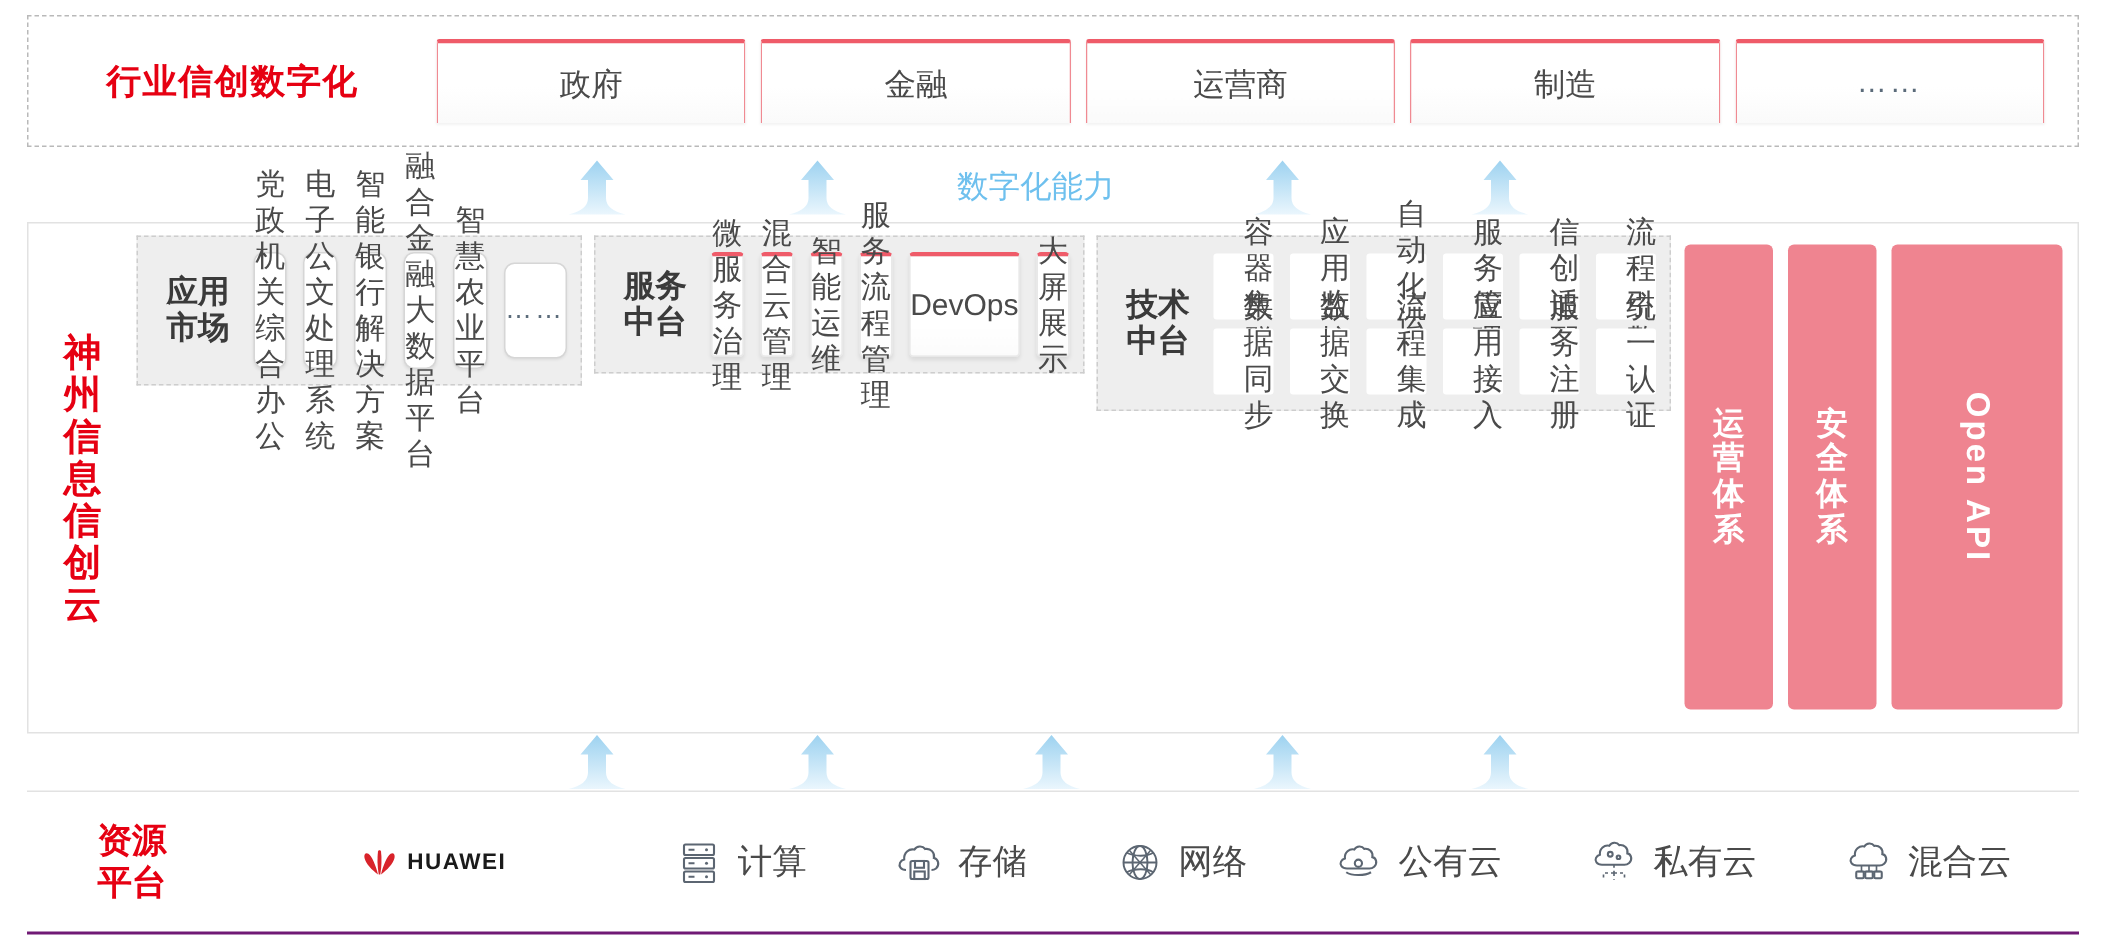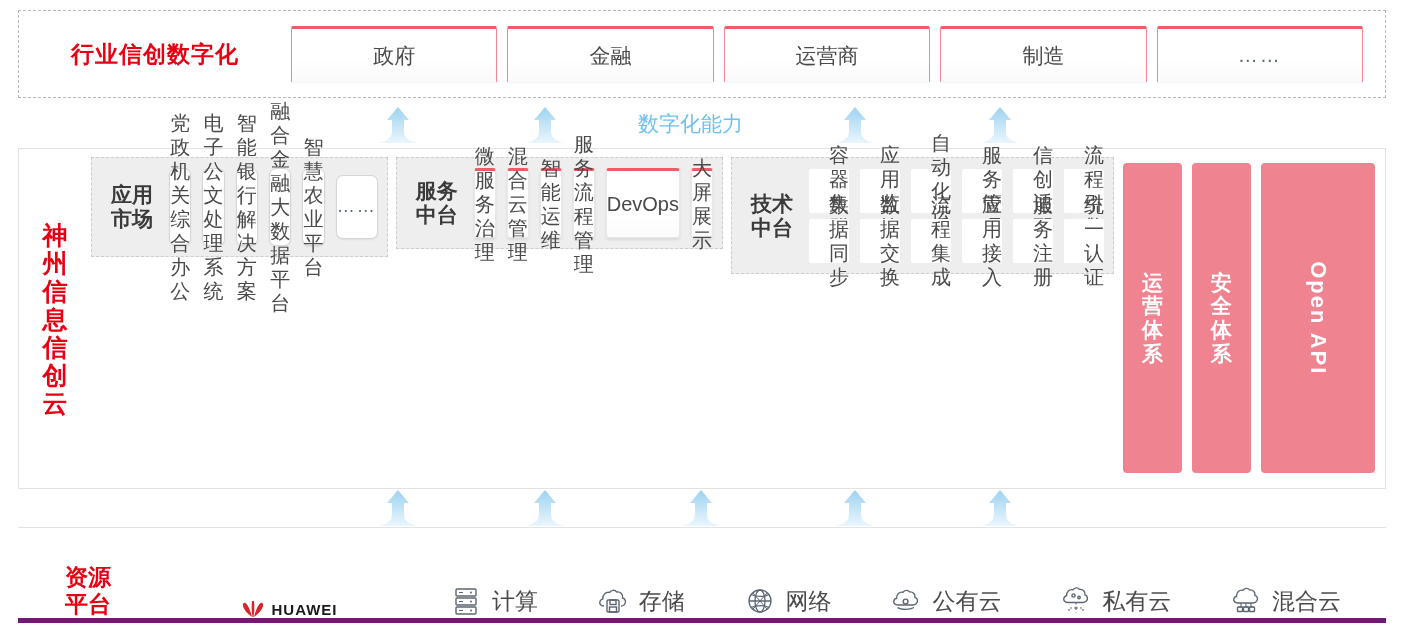--- a/index.html
+++ b/index.html
@@ -209,23 +209,23 @@
     font-size: 22px;
     letter-spacing: 2px;
   }
 
   
   .resource-band {
     position: absolute;
     left: 18px; top: 527px;
     width: 1368px; height: 96px;
     border-top: 1px solid #e2e2e2;
-    border-bottom: 5px solid #701a75;
-    display: flex;
-    align-items: flex-end;
+    border-bottom: 2px solid #701a75;
+    display: flex;
+    align-items: center;
   }
   .resource-title {
     width: 140px;
     flex: none;
     text-align: center;
     color: #e60012;
     font-size: 23px;
     font-weight: bold;
     line-height: 1.18;
   }

